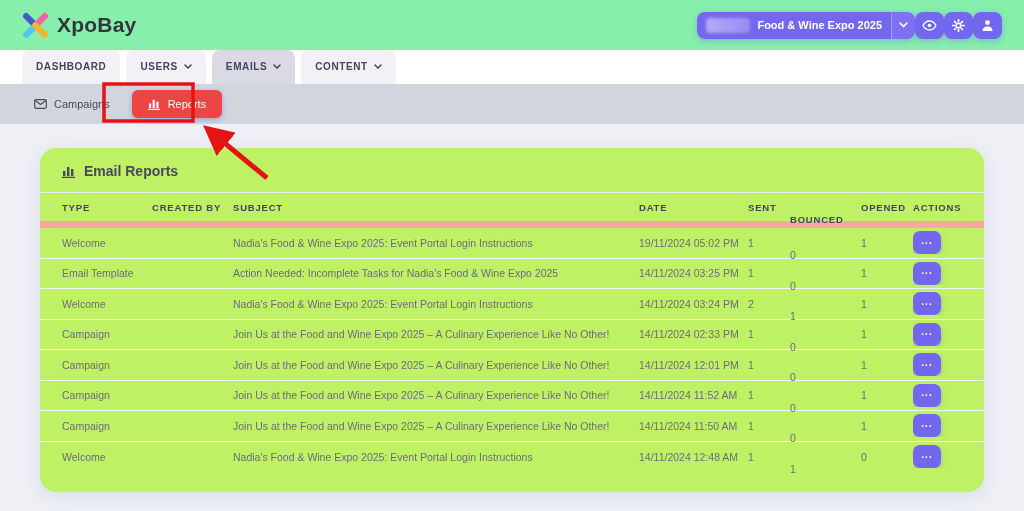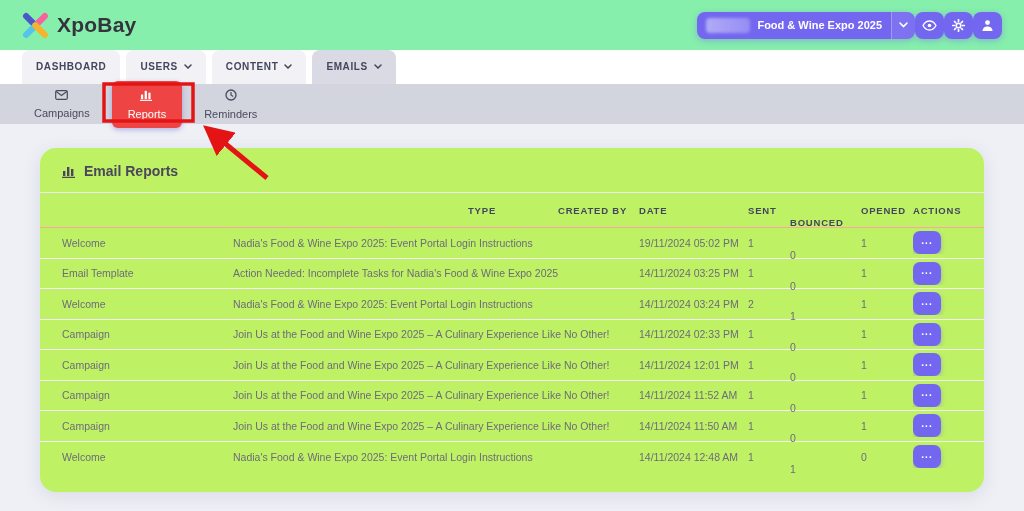--- a/index.html
+++ b/index.html
@@ -30,35 +30,35 @@
   .tabbar { display:flex; gap:6px; padding:0 22px; background:#fff; height:34px; }
   .tab { display:flex; align-items:center; gap:6px; padding:9px 14px 10px;
          background:#f1f1f6; border-radius:8px 8px 0 0; cursor:pointer;
          font-size:10px; font-weight:bold; letter-spacing:.6px; color:#45455c; }
   .tab.active { background:#d9dae3; }
 
   
   .subnav { background:#d2d4de; height:40px; display:flex; align-items:center;
             padding:0 22px; gap:10px; }
   .subnav-item { display:flex; align-items:center; gap:7px; padding:8px 12px;
-                 font-size:11px; color:#4a4a5e; cursor:pointer; border-radius:6px;flex-direction:column; }
+                 font-size:11px; color:#4a4a5e; cursor:pointer; border-radius:6px; }
   .subnav-item.active { background:#ef4444; color:#fff; padding:8px 16px;
                         box-shadow:0 2px 5px rgba(80,70,200,.35); }
 
   
   .content { background:#eef0f6; height:387px; padding:24px 40px 0; }
   .card { background:#bef264; border-radius:16px; height:344px;
           box-shadow:0 4px 18px rgba(75,70,92,.12); overflow:hidden; }
   .card-head { display:flex; align-items:center; gap:8px; padding:15px 22px 13px;
                border-bottom:1px solid #ebe9f1; }
   .card-title { font-size:14px; font-weight:bold; color:#4b465c; }
 
   
   .thead, .trow { display:flex; align-items:center; padding:0 22px; }
-  .thead { height:35px; border-bottom:1px solid #fca5a5;justify-content:flex-end; }
+  .thead { height:35px; border-bottom:7px solid #fca5a5; }
   .th { font-size:9.5px; font-weight:bold; letter-spacing:.8px; color:#44455f; text-transform:uppercase; }
   .trow { height:30.5px; border-bottom:1px solid #f3f2f7; }
   .trow:last-child { border-bottom:none; }
   .td { font-size:10.5px; color:#6e6b7b; white-space:nowrap; overflow:hidden; }
   .c-type    { width:90px;  flex:none; }
   .c-created { width:81px;  flex:none; }
   .c-subject { flex:1; min-width:0; padding-right:10px; }
   .c-date    { width:109px; flex:none; }
   .c-sent    { width:42px;  flex:none; }
   .c-bounced { width:71px;  flex:none;margin-top:25px; }
@@ -147,30 +147,30 @@
       <span>DASHBOARD</span>
     </div>
     <div class="tab">
       <span>USERS</span>
       <span class="icn">
         <svg width="8" height="5" viewBox="0 0 8 5">
           <polyline points="1,1 4,4 7,1" fill="none" stroke="currentColor" stroke-width="1.5" stroke-linecap="round"></polyline>
         </svg>
       </span>
     </div>
+    <div class="tab active">
+      <span>EMAILS</span>
+      <span class="icn">
+        <svg width="8" height="5" viewBox="0 0 8 5">
+          <polyline points="1,1 4,4 7,1" fill="none" stroke="currentColor" stroke-width="1.5" stroke-linecap="round"></polyline>
+        </svg>
+      </span>
+    </div>
     <div class="tab">
       <span>CONTENT</span>
-      <span class="icn">
-        <svg width="8" height="5" viewBox="0 0 8 5">
-          <polyline points="1,1 4,4 7,1" fill="none" stroke="currentColor" stroke-width="1.5" stroke-linecap="round"></polyline>
-        </svg>
-      </span>
-    </div>
-    <div class="tab active">
-      <span>EMAILS</span>
       <span class="icn">
         <svg width="8" height="5" viewBox="0 0 8 5">
           <polyline points="1,1 4,4 7,1" fill="none" stroke="currentColor" stroke-width="1.5" stroke-linecap="round"></polyline>
         </svg>
       </span>
     </div>
   </div>
 
 <div class="subnav" id="subnav">
     <div class="subnav-item">
@@ -188,29 +188,20 @@
           <g fill="currentColor">
             <rect x="1" y="6" width="2.4" height="5"></rect>
             <rect x="5" y="2" width="2.4" height="9"></rect>
             <rect x="9" y="4" width="2.4" height="7"></rect>
           </g>
           <line x1="0" y1="12.3" x2="13" y2="12.3" stroke="currentColor" stroke-width="1.2"></line>
         </svg>
       </span>
       <span>Reports</span>
     </div>
-    <div class="subnav-item">
-      <span class="icn">
-        <svg width="12" height="12" viewBox="0 0 12 12">
-          <circle cx="6" cy="6" r="5" fill="none" stroke="currentColor" stroke-width="1.3"></circle>
-          <polyline points="6,3 6,6 8.2,7.4" fill="none" stroke="currentColor" stroke-width="1.2"></polyline>
-        </svg>
-      </span>
-      <span>Reminders</span>
-    </div>
   </div>
 
 <div class="content">
   <div class="card">
     <div class="card-head">
       <span class="icn">
         <svg width="14" height="13" viewBox="0 0 14 13">
           <g fill="#4b465c">
             <rect x="1" y="6" width="2.4" height="5"></rect>
             <rect x="5" y="2" width="2.4" height="9"></rect>
@@ -218,20 +209,21 @@
           </g>
           <line x1="0" y1="12.3" x2="13" y2="12.3" stroke="#4b465c" stroke-width="1.2"></line>
         </svg>
       </span>
       <span class="card-title">Email Reports</span>
     </div>
 
     <div class="thead" id="thead">
         <span class="th c-type">Type</span>
         <span class="th c-created">Created By</span>
+        <span class="th c-subject">Subject</span>
         <span class="th c-date">Date</span>
         <span class="th c-sent">Sent</span>
         <span class="th c-bounced">Bounced</span>
         <span class="th c-opened">Opened</span>
         <span class="th c-actions">Actions</span>
       </div>
     <div id="tbody">
         <div class="trow">
           <span class="td c-type">Welcome</span>
           <span class="td c-created"><span class="blur-box"></span></span>

